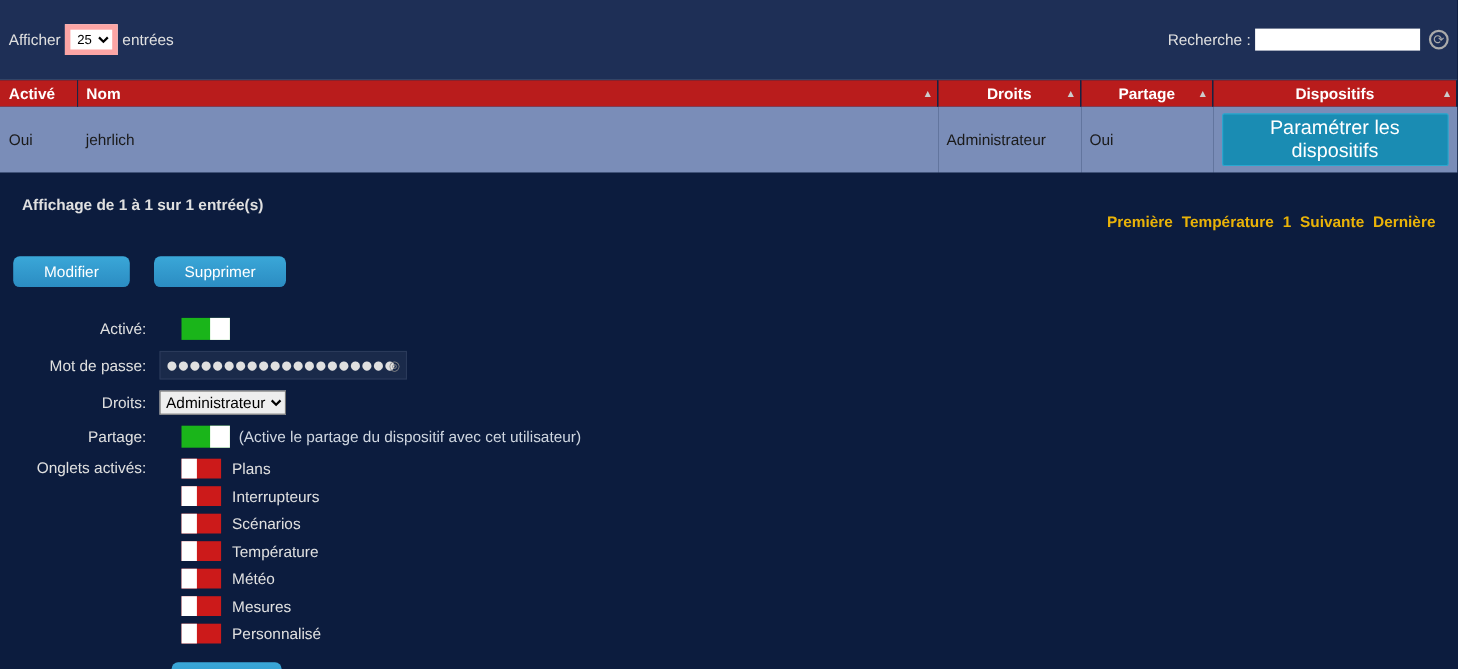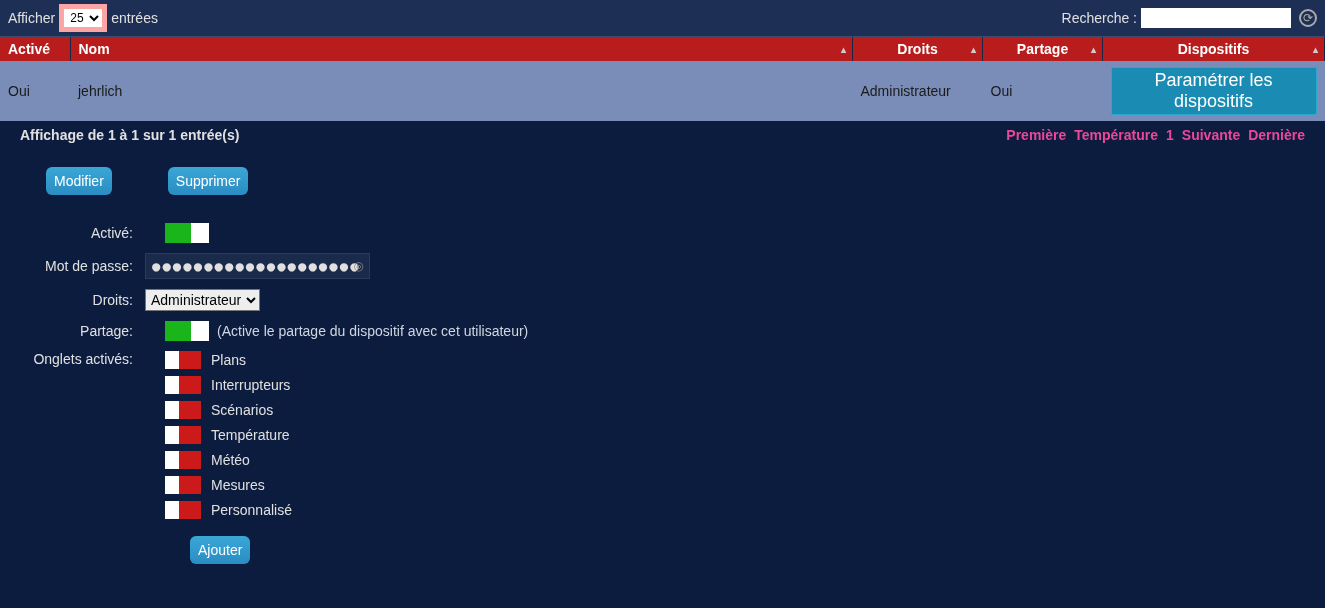--- a/index.html
+++ b/index.html
@@ -9,21 +9,21 @@
   font-family: Arial, sans-serif;
   font-size: 14px;
   width: 1325px;
 }
 .topbar {
   background: #1e2f56;
   border-bottom: 1px solid #3a4a6a;
   display: flex;
   justify-content: space-between;
   align-items: center;
-  padding: 4px 8px;
+  padding: 22px 8px;
 }
 .topbar-left { display: flex; align-items: center; gap: 4px; }
 .topbar-right { display: flex; align-items: center; gap: 4px; }
 select.entries {
   font-size: 12px;
   padding: 1px 2px;
   background: #fff;
   border: 5px solid #fca5a5;
 }
 input.search {
@@ -85,31 +85,30 @@
 }
 .footer-row {
   display: flex;
   justify-content: space-between;
   align-items: center;
   padding: 6px 20px;
   background: #0c1c3e;
 }
 .footer-row .info { color: #e0e0e0; font-weight: bold; }
 .pagination { display: flex; gap: 8px; }
-.pagination span { color: #ec4899; cursor: pointer; font-weight: bold; }
+.pagination span { color: #eab308; cursor: pointer; font-weight: bold; margin-top: 30px; }
 .actions { display: flex; gap: 22px; padding: 18px 8px 8px 12px; }
 .btn-blue {
   background: linear-gradient(#3aa7d8, #2b8cc2);
   color: #fff;
   border: none;
-  padding: 6px 8px;
+  padding: 6px 28px;
   border-radius: 6px;
   font-size: 14px;
   cursor: pointer;
-  margin-left: 34px;
 }
 .form-area { padding: 20px 0 20px 0; }
 .form-row {
   display: flex;
   align-items: center;
   margin-bottom: 10px;
 }
 .form-row .label {
   width: 145px;
   text-align: right;

